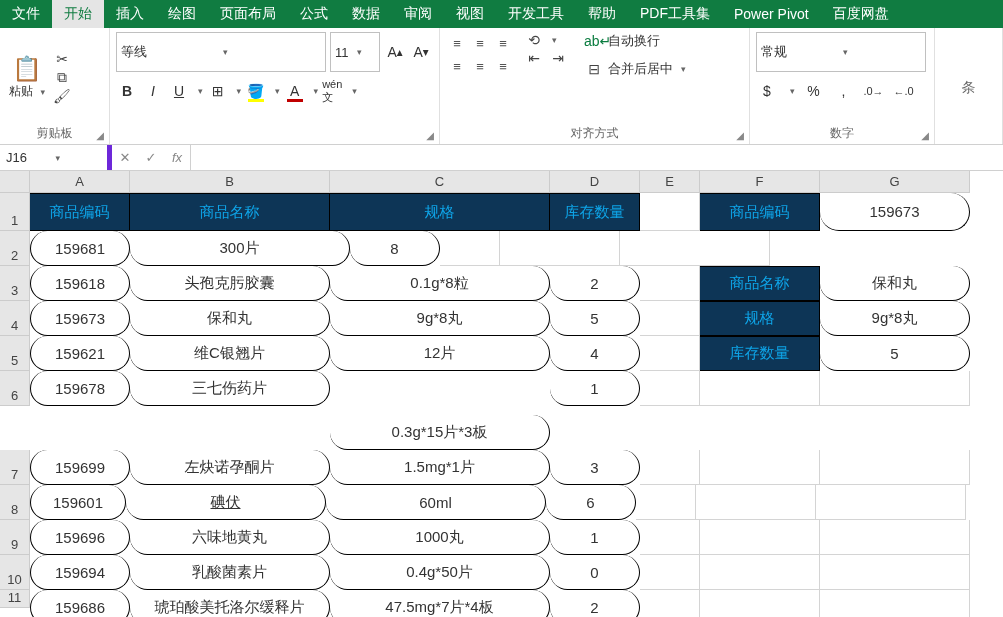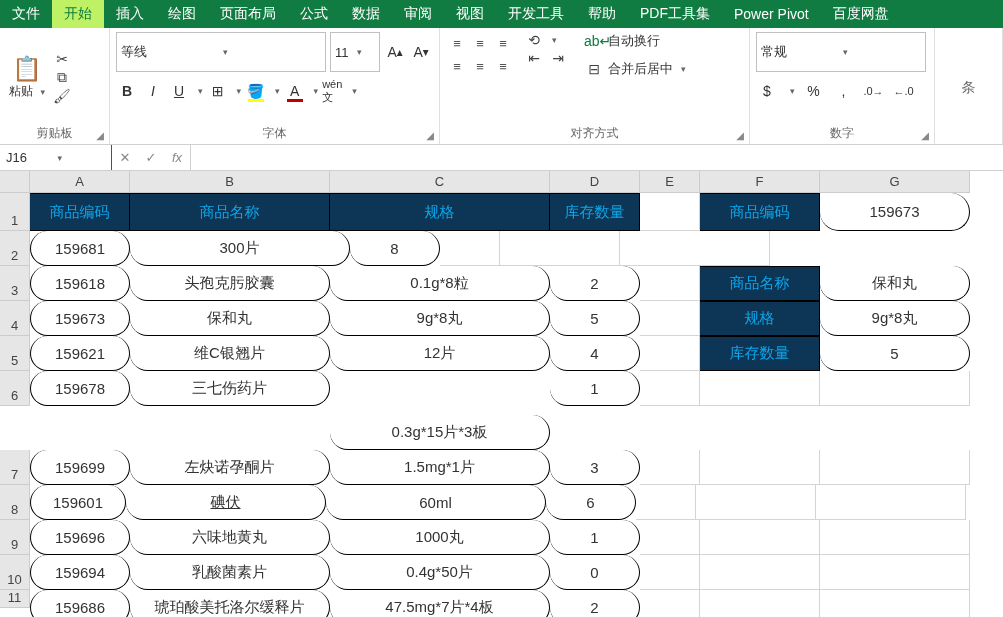--- a/index.html
+++ b/index.html
@@ -1,21 +1,21 @@
 <!DOCTYPE html>
 <html><head>
 <meta charset="utf-8">
 <style>
 * { box-sizing: border-box; margin: 0; padding: 0; font-family: "Microsoft YaHei", sans-serif; }
 body { background: #fff; font-size: 13px; color: #333; overflow: hidden; width: 1003px; height: 617px; }
 
 
 .tabs { display: flex; background: #107c41; height: 28px; align-items: stretch; }
 .tab { padding: 0 12px; color: #fff; font-size: 14px; display: flex; align-items: center; cursor: pointer; }
-.tab.active { background: #bef264; color: #107c41; }
+.tab.active { background: #e5e5e5; color: #107c41; }
 
 
 .ribbon { background: #fff; border-bottom: 1px solid #d0d0d0; display: flex; height: 117px; }
 .group { border-right: 1px solid #e0e0e0; display: flex; flex-direction: column; padding: 4px 6px 0 6px; position: relative; }
 .group-label { text-align: center; font-size: 12px; color: #666; padding: 2px 0; margin-top: auto; }
 .group-corner { position: absolute; right: 2px; bottom: 2px; width: 14px; height: 14px; color: #888; font-size: 10px; display:flex; align-items:center; justify-content:center; }
 .row { display: flex; align-items: center; gap: 4px; }
 .col { display: flex; flex-direction: column; gap: 2px; }
 .btn-lg { width: 42px; text-align: center; }
 .btn-lg .ico { font-size: 24px; display:block; }
@@ -24,21 +24,21 @@
 .combo { border: 1px solid #c0c0c0; height: 40px; display: flex; align-items: center; padding: 0 4px; background: #fff; justify-content: space-between; }
 .combo span { flex: 1; }
 .drop { font-size: 9px; color: #666; margin-left: 4px; }
 .font-btn { width: 22px; height: 22px; display:inline-flex; align-items:center; justify-content:center; font-size:14px; }
 .align-grid { display:grid; grid-template-columns:repeat(3,22px); grid-template-rows:repeat(2,22px); gap:1px; }
 .align-grid div { display:flex; align-items:center; justify-content:center; font-size:13px; color:#555;}
 .cond { flex:1; display:flex; align-items:center; justify-content:center; color:#666; font-size:14px; }
 
 
 .fbar { display: flex; border-bottom: 1px solid #d0d0d0; height: 26px; align-items: stretch; background:#fff;}
-.namebox { width: 112px; border-right: 1px solid #6d28d9; display:flex; align-items:center; padding:0 6px; }
+.namebox { width: 112px; border-right: 5px solid #6d28d9; display:flex; align-items:center; padding:0 6px; }
 .namebox span { flex:1; }
 .fbar-btns { display:flex; align-items:center; border-right:1px solid #d0d0d0; }
 .fbar-btns div { width:26px; text-align:center; color:#888; }
 .formula { flex:1; padding:0 6px; display:flex; align-items:center; }
 
 
 .grid-wrap { position: relative; }
 .colhdrs { display:flex; margin-left:30px; }
 .colhdr { background:#e6e6e6; border-right:1px solid #ccc; border-bottom:1px solid #ccc; text-align:center; height:22px; line-height:22px; font-size:13px; color:#444; }
 .corner { width:30px; height:22px; background:#e6e6e6; border-right:1px solid #ccc; border-bottom:1px solid #ccc; position:absolute; left:0; top:0; }
@@ -111,21 +111,20 @@
         <span class="drop">▾</span>
       <div class="font-btn">⊞</div>
         <span class="drop">▾</span>
       <div class="font-btn" style="position:relative">🪣<span style="position:absolute;bottom:0;left:3px;right:3px;height:3px;background:#ffff00"></span></div>
         <span class="drop">▾</span>
       <div class="font-btn" style="position:relative">A<span style="position:absolute;bottom:0;left:3px;right:3px;height:3px;background:#c00000"></span></div>
         <span class="drop">▾</span>
       <div class="font-btn" style="font-size:11px">wén 文</div>
         <span class="drop">▾</span>
     </div>
-    <div class="group-label">字体</div>
     <div class="group-corner">◢</div>
   </div>
 
   <div class="group" style="width:310px">
     <div class="row" style="align-items:flex-start">
       <div class="align-grid">
         <div>≡</div>
         <div>≡</div>
         <div>≡</div>
         <div>≡</div>

